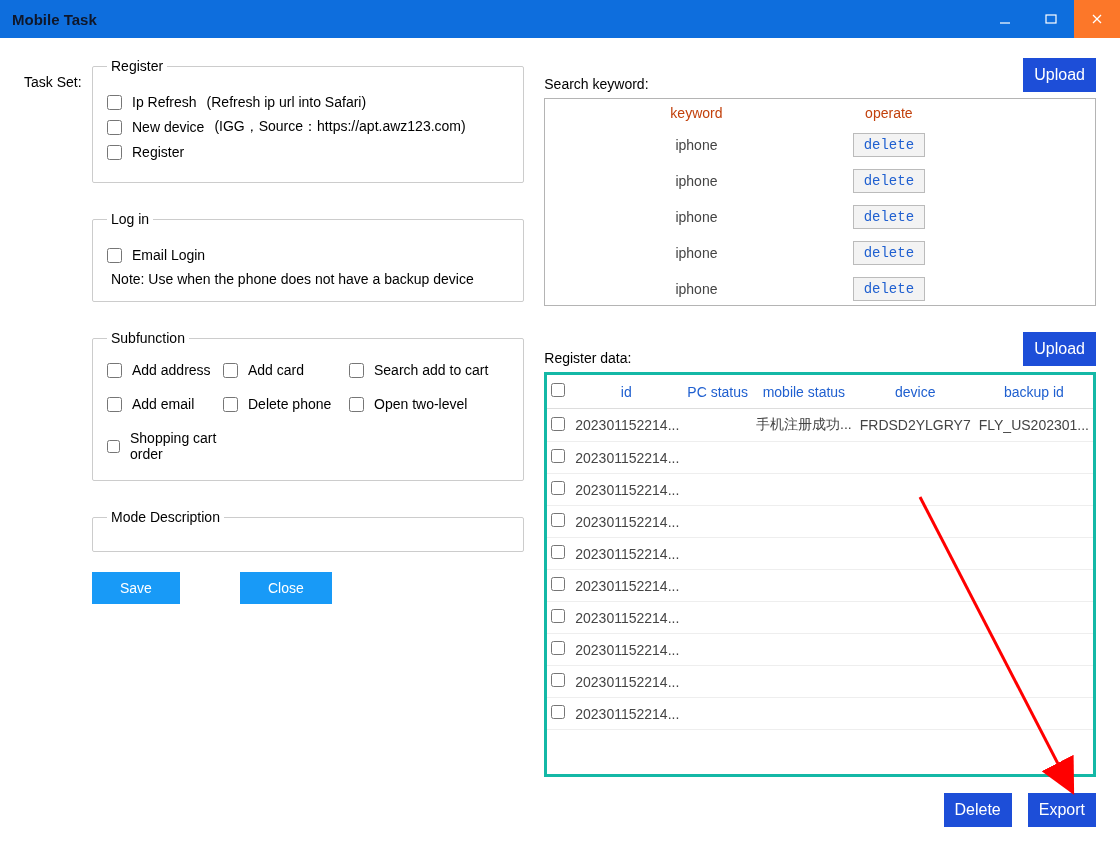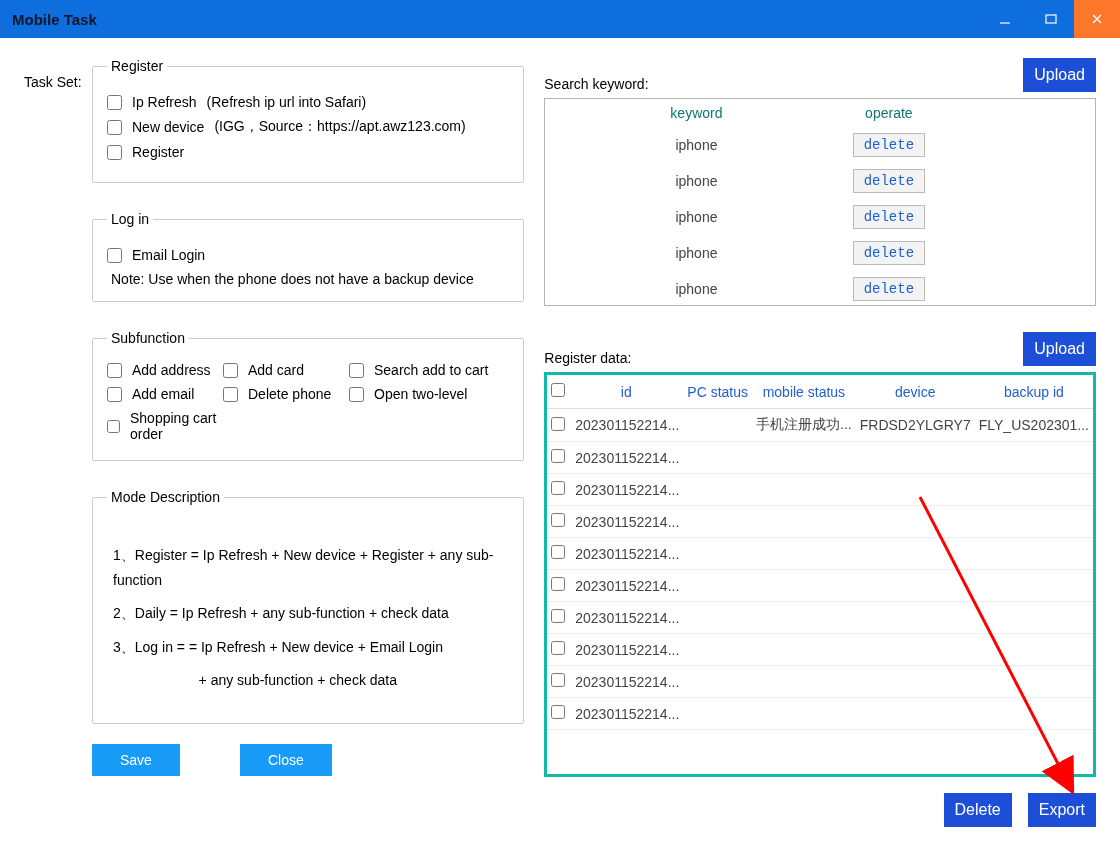--- a/index.html
+++ b/index.html
@@ -18,37 +18,37 @@
   .col-right { flex:1; display:flex; flex-direction:column; }
 
   .tasklabel { position:absolute; left:0; top:16px; }
 
   fieldset { border:1px solid #ccc; border-radius:2px; margin-bottom:28px; padding:12px 14px 14px 14px; margin-left:68px; position:relative; }
   fieldset legend { font-size:14px; padding:0 4px; }
   .ck-row { display:flex; align-items:center; gap:10px; margin:8px 0; }
   .ck-row input[type=checkbox] { width:15px; height:15px; }
   .hint { font-size:14px; }
   .note { margin-top:6px; margin-left:4px; }
-  .sub-grid { display:grid; grid-template-columns: 110px 120px 160px; gap:0 6px; }
+  .sub-grid { display:grid; grid-template-columns: 110px 120px 160px; gap:10px 6px; }
   .sub-grid .ck-row { margin:4px 0; }
   fieldset.mode { margin-bottom:20px; }
   .mode-body { padding:18px 6px 8px 6px; line-height:1.8; }
   .mode-body p { margin:8px 0; }
 
   .btnrow-left { display:flex; gap:60px; margin-left:68px; margin-top:6px; }
   .btn-blue { background:#189af7; color:#fff; border:none; padding:8px 28px; cursor:pointer; font-size:14px; }
 
   
   .section-head { display:flex; align-items:flex-end; justify-content:space-between; margin-bottom:6px; }
   .btn-orange { background:#1d4ed8; color:#fff; border:none; padding:8px 11px; cursor:pointer; font-size:16px; }
 
   .key-wrap { border:1px solid #b4b4b4; height:208px; overflow-y:scroll; margin-bottom:26px; }
   .ktable { width:100%; border-collapse:collapse; font-family: "Courier New", monospace; }
   .ktable th, .ktable td { text-align:center; padding:6px 4px; font-size:14px; }
-  .ktable th { color:#0f766e; font-weight:normal; }
+  .ktable th { color:#c2410c; font-weight:normal; }
   .ktable td { color:#444; }
   .btn-del { border:1px solid #bbb; background:#f3f3f3; color:#2060d0; padding:3px 10px; cursor:pointer; font-family: "Courier New", monospace; font-size:14px; }
 
   .reg-wrap { border:3px solid #14b8a6; flex:1; min-height:310px; overflow:auto; position:relative; }
   .rtable { width:100%; border-collapse:collapse; font-family:"Courier New", monospace; }
   .rtable th { color:#2060d0; font-weight:normal; padding:8px 4px; border-bottom:1px solid #ddd; text-align:center; white-space:nowrap; font-size:14px; }
   .rtable td { padding:7px 4px; border-bottom:1px solid #eee; text-align:center; color:#444; white-space:nowrap; font-size:14px; }
   .rtable th:first-child, .rtable td:first-child { width:36px; }
   .rtable input[type=checkbox]{ width:14px; height:14px; }
   .rtable td.align-left { text-align:left; padding-left:6px; }
@@ -144,26 +144,20 @@
           </div>
         <div class="ck-row">
             <input type="checkbox" style="">
             <span>Shopping cart order</span>
           </div>
       </div>
     </fieldset>
 
     <fieldset class="mode">
       <legend>Mode Description</legend>
-      <div class="mode-body">
-        <p>1、Register = Ip Refresh + New device + Register + any sub-function</p>
-        <p>2、Daily =   Ip Refresh + any sub-function + check data</p>
-        <p>3、Log in =  = Ip Refresh + New device + Email Login</p>
-        <p style="white-space:pre">                      + any sub-function + check data</p>
-      </div>
     </fieldset>
 
     <div class="btnrow-left">
       <button class="btn-blue">Save</button>
       <button class="btn-blue">Close</button>
     </div>
   </div>
 
   <div class="col-right">
     <div class="section-head">

